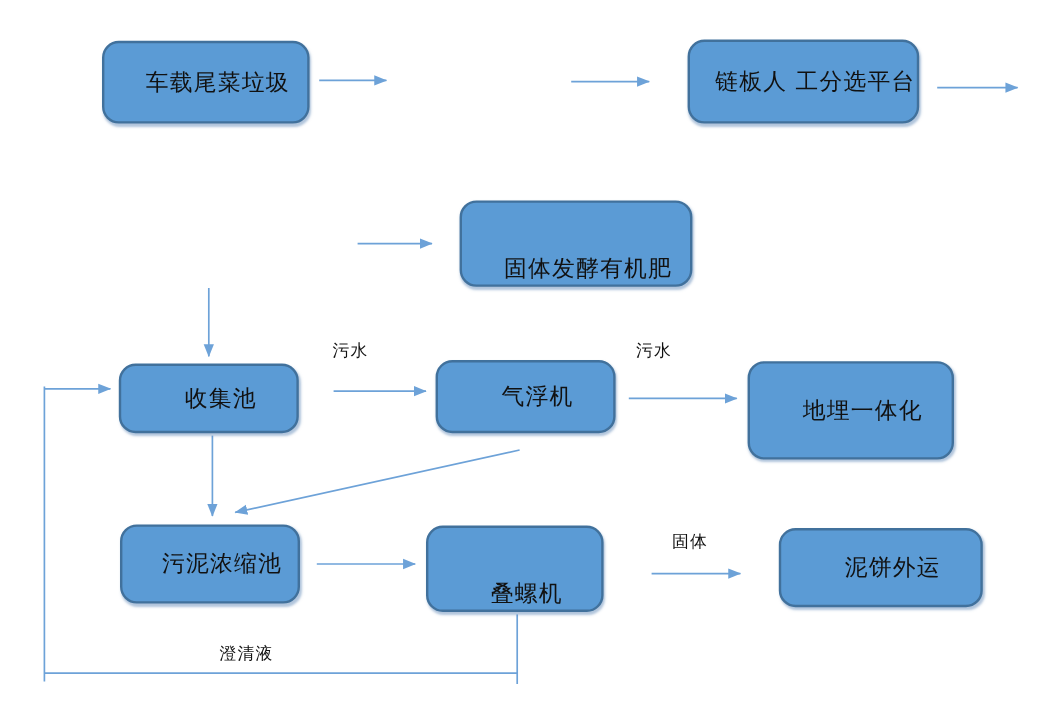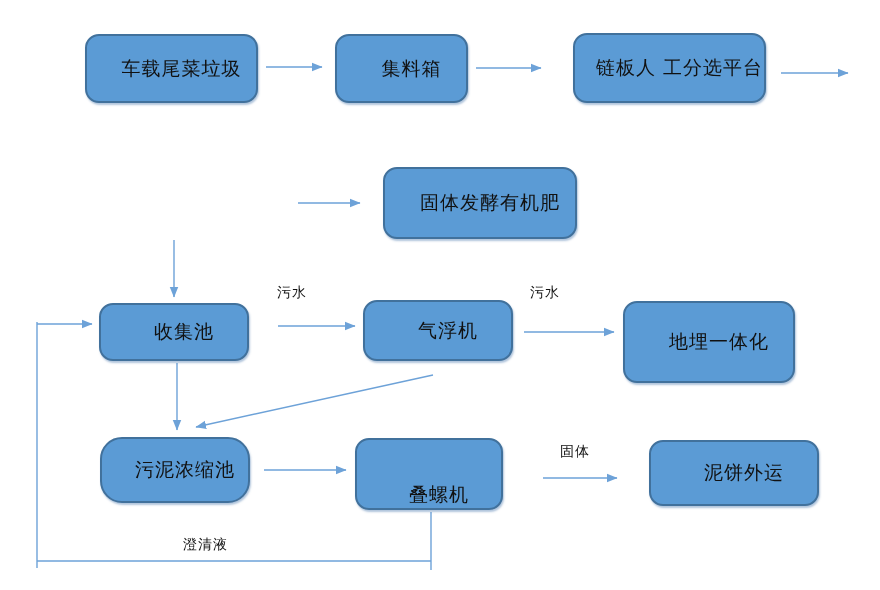--- a/index.html
+++ b/index.html
@@ -46,25 +46,25 @@
     color:var(--label-color);
     font-size:14px;
     letter-spacing:1px;
     white-space:nowrap;
   }
   
   #node-a{left:85px;top:34px;width:173px;height:69px;}
   #node-b{left:335px;top:34px;width:133px;height:69px;}
   #node-c{left:573px;top:33px;width:193px;height:70px;}
   #node-d{left:83px;top:165px;width:205px;height:73px;}
-  #node-e{left:383px;top:167px;width:194px;height:72px;}
+  #node-e{left:383px;top:167px;width:194px;height:72px;align-items:flex-end;}
   #node-f{left:99px;top:303px;width:150px;height:58px;}
   #node-g{left:363px;top:300px;width:150px;height:61px;}
   #node-h{left:623px;top:301px;width:172px;height:82px;}
-  #node-i{left:100px;top:437px;width:150px;height:66px;border-radius:22px;}
+  #node-i{left:100px;top:437px;width:150px;height:66px;}
   #node-j{left:355px;top:438px;width:148px;height:72px;align-items:flex-end;}
   #node-k{left:625px;top:440px;width:170px;height:66px;margin-left:24px;}
   
   #edge-sewage-1{left:277px;top:284px;}
   #edge-sewage-2{left:530px;top:284px;}
   #edge-solid{left:560px;top:443px;}
   #edge-clarified{left:183px;top:536px;}
 </style>
 </head>
 <body>
@@ -91,23 +91,20 @@
     <path class="conn" d="M264,470 H346" marker-end="url(#arr)"></path>
     <path class="conn" d="M543,478 H617" marker-end="url(#arr)"></path>
     <path class="conn" d="M431,512 V570"></path>
     <path class="conn" d="M431,561 H37"></path>
     <path class="conn" d="M37,322 V568"></path>
   </svg>
 
   <div class="node" id="node-a">
     <span>车载尾菜垃圾</span>
   </div>
-  <div class="node" id="node-b">
-    <span>集料箱</span>
-  </div>
   <div class="node" id="node-c">
     <span>链板人 工分选平台</span>
   </div>
   <div class="node" id="node-e">
     <span>固体发酵有机肥</span>
   </div>
   <div class="node" id="node-f">
     <span>收集池</span>
   </div>
   <div class="node" id="node-g">

